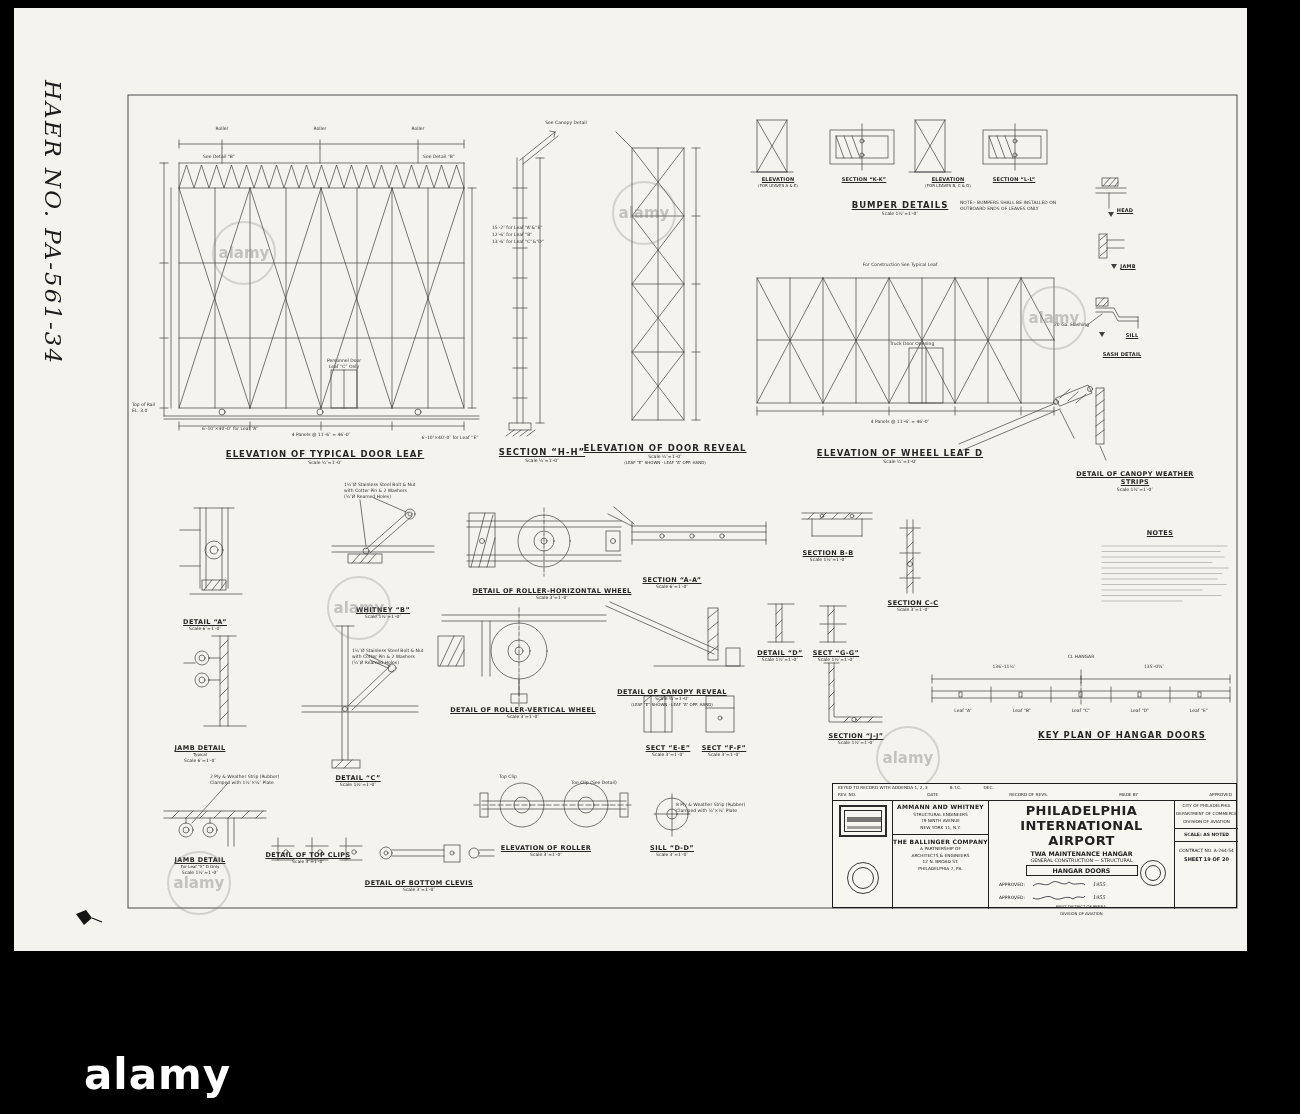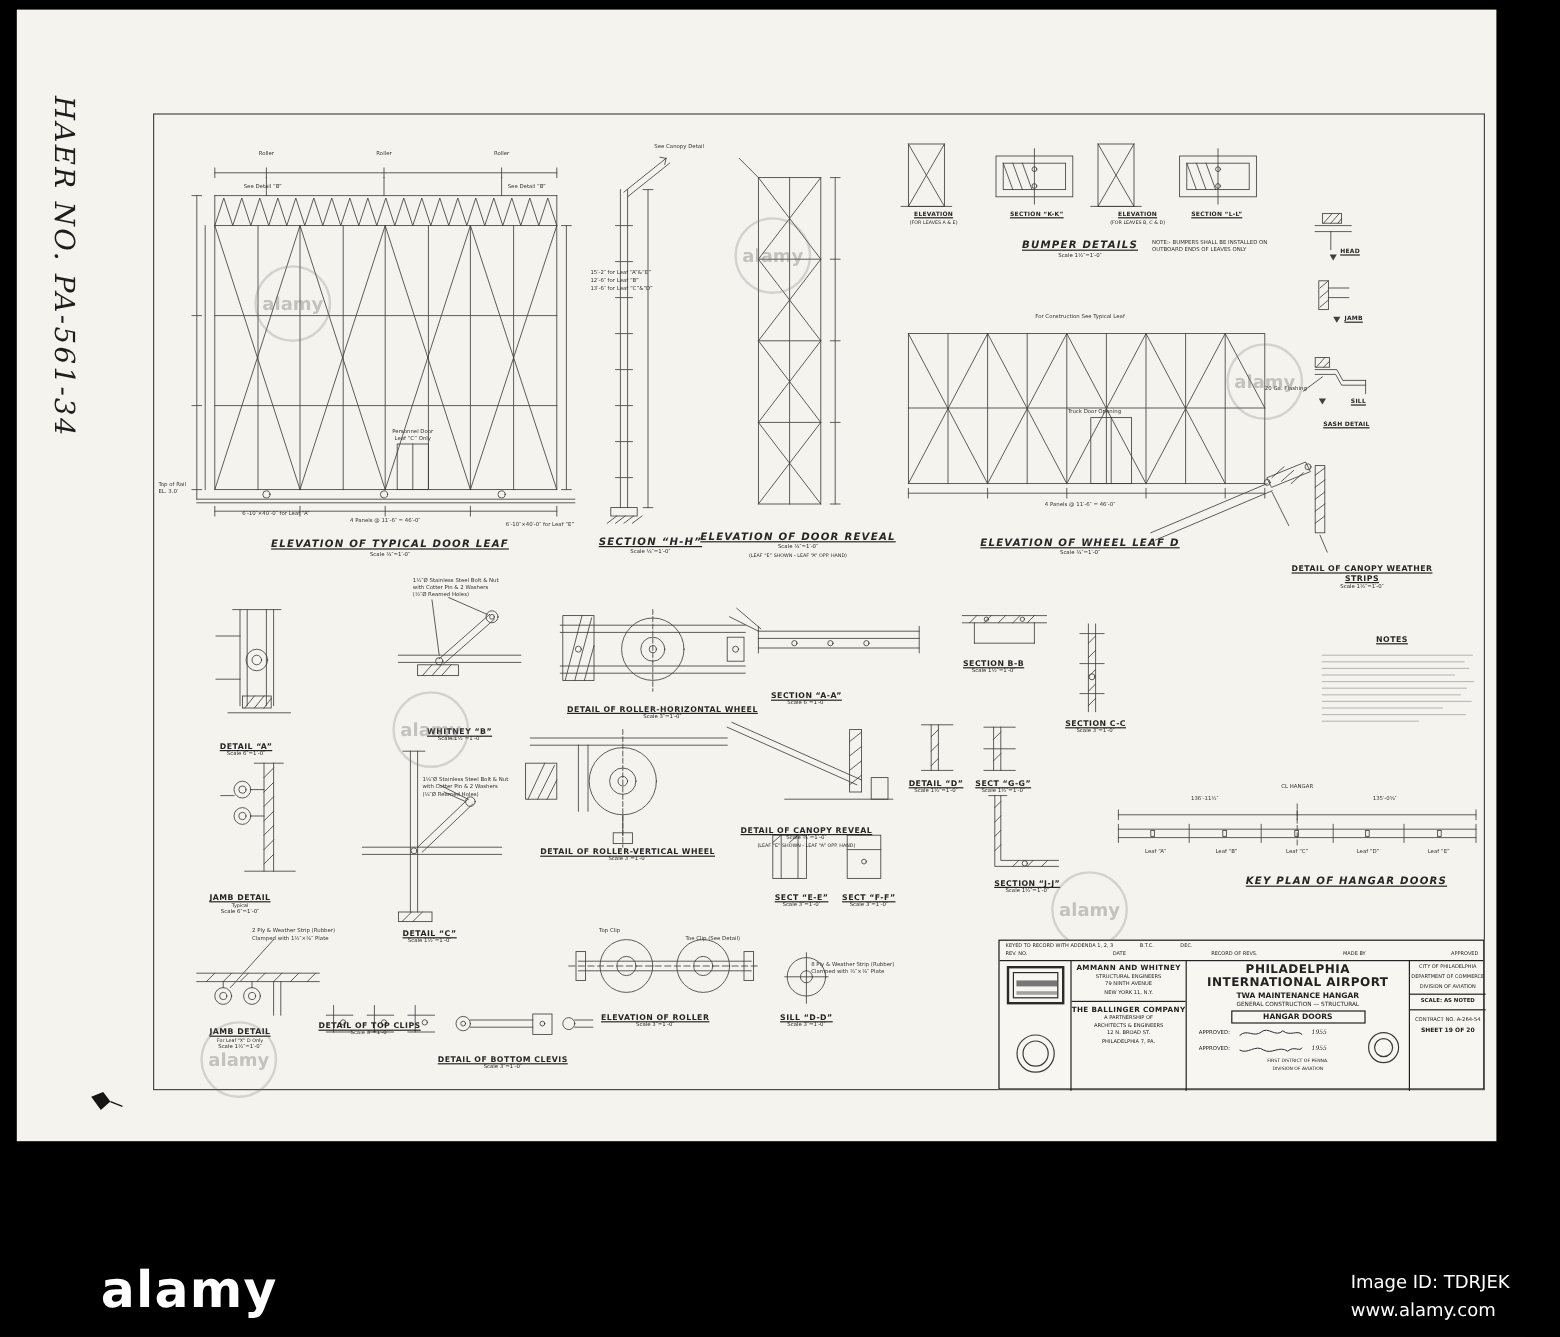--- a/index.html
+++ b/index.html
@@ -5,21 +5,21 @@
   *{margin:0;padding:0;box-sizing:border-box;}
   html,body{background:#000;}
   body{width:1300px;height:1114px;position:relative;overflow:hidden;font-family:"DejaVu Sans",sans-serif;}
   .photo{position:absolute;left:14px;top:8px;width:1233px;height:943px;background:#f4f3ee;}
   svg.art{position:absolute;left:0;top:0;width:1233px;height:943px;}
   .hand{position:absolute;left:52px;top:72px;transform:rotate(90deg);transform-origin:0 0;
         font-family:"DejaVu Serif",serif;font-style:italic;font-size:23px;letter-spacing:2px;
         color:#1d1d1d;white-space:nowrap;}
   .cap{position:absolute;transform:translateX(-50%);text-align:center;color:#262626;line-height:1.3;}
   .cap .t,.cap .t2{font-size:6.5px;font-weight:bold;letter-spacing:.4px;text-decoration:underline;white-space:nowrap;}
-  .cap.big .t{font-size:8.5px;letter-spacing:1px;font-style:italic;}
+  .cap.big .t{font-size:8.5px;letter-spacing:1px;}
   .cap.tiny .t{font-size:5px;letter-spacing:.2px;}
   .cap .s{font-size:4.5px;white-space:nowrap;}
   .cap .n{font-size:4px;white-space:nowrap;}
   .ann{position:absolute;font-size:4.5px;color:#333;transform:translateX(-50%);white-space:nowrap;line-height:1.3;}
   .ann.la{transform:none;}
   .wm{position:absolute;width:64px;height:64px;margin-left:-32px;margin-top:-32px;border-radius:50%;
       border:2px solid rgba(115,115,115,.26);display:flex;align-items:center;justify-content:center;
       font-size:15px;font-weight:bold;color:rgba(115,115,115,.38);}
   
   .tb{position:absolute;left:818px;top:775px;width:405px;height:125px;border:1.5px solid #1a1a1a;background:#f7f6f1;color:#222;}
@@ -31,21 +31,21 @@
   .stampbox .in{position:absolute;left:3px;top:3px;right:3px;bottom:3px;border:1px solid #2b2b2b;}
   .stampbox .bar1{position:absolute;left:6px;top:10px;width:34px;height:5px;background:#4c4c4c;opacity:.75;}
   .stampbox .bar2{position:absolute;left:6px;top:19px;width:34px;height:3px;background:#6a6a6a;opacity:.6;}
   .seal{position:absolute;border-radius:50%;border:1.5px solid #3a3a3a;}
   .seal .in{position:absolute;left:4px;top:4px;right:4px;bottom:4px;border-radius:50%;border:1px solid #3a3a3a;}
   .tb-firm{position:absolute;left:60px;top:16px;width:96px;height:109px;border-right:1px solid #222;text-align:center;}
   .tbn{font-size:6px;font-weight:bold;letter-spacing:.3px;margin-top:3px;}
   .tbs{font-size:4.3px;margin-top:1.5px;}
   .tbhr{border-top:1px solid #222;margin-top:4px;}
   .tb-proj{position:absolute;left:156px;top:16px;width:186px;height:109px;border-right:1px solid #222;text-align:center;}
-  .tp1{font-size:10px;font-weight:bold;letter-spacing:.4px;margin-top:3px;}
+  .tp1{font-size:13px;font-weight:bold;letter-spacing:.4px;margin-top:3px;}
   .tp2{font-size:6.3px;font-weight:bold;margin-top:1.5px;}
   .tp3{font-size:4.8px;margin-top:1.5px;}
   .tp4{width:112px;margin:2px auto 0;border:1px solid #222;font-size:6.3px;font-weight:bold;padding:1px 0;}
   .aprow{display:flex;align-items:center;gap:6px;padding:3px 10px 0;}
   .aplabel{font-size:4.5px;}
   .apyear{font-size:5px;font-style:italic;font-family:"DejaVu Serif",serif;}
   .district{font-size:3.8px;margin-top:2px;}
   .tb-right{position:absolute;left:342px;top:16px;width:63px;height:109px;text-align:center;}
   .tr1{font-size:4.2px;margin-top:3px;}
   .trscale{font-size:4.5px;font-weight:bold;margin-top:3px;}
@@ -639,17 +639,13 @@
       <div class="trscale">SCALE: AS NOTED</div>
       <div class="tbhr"></div>
       <div class="trc">CONTRACT NO. A-264-54</div>
       <div class="trs">SHEET 19 OF 20</div>
     </div>
   </div>
 </div>
 
 <div class="bar">
   <div class="brand">alamy</div>
-  <div class="bar-right">
-    <div>Image ID: TDRJEK</div>
-    <div>www.alamy.com</div>
-  </div>
 </div>
 
 </body></html>

